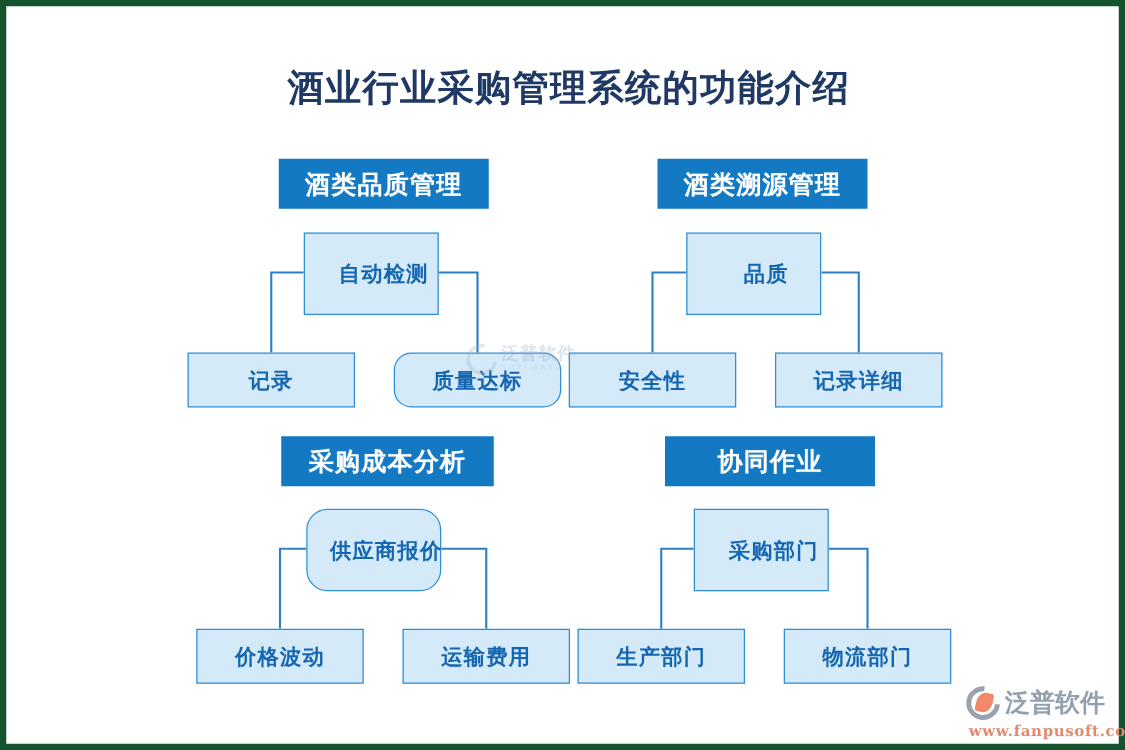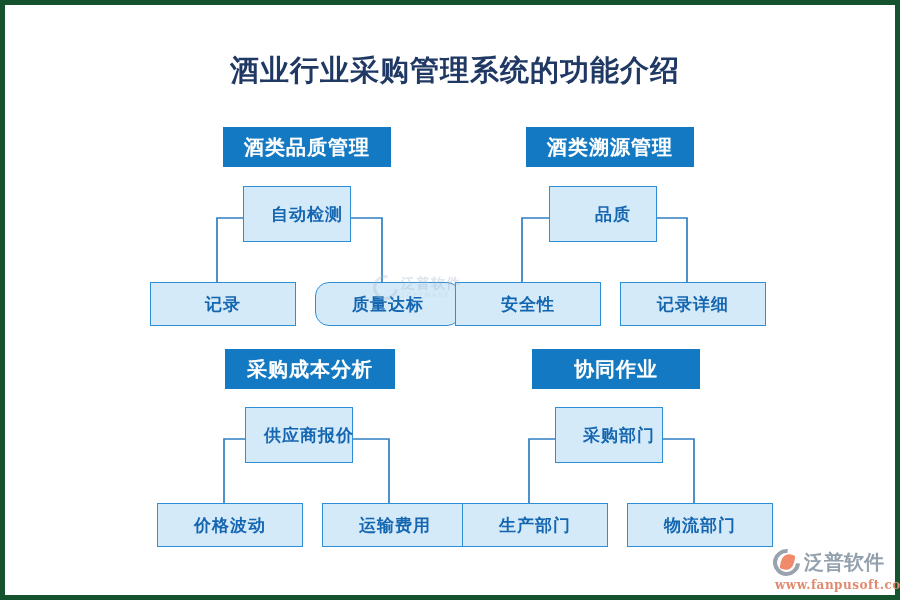--- a/index.html
+++ b/index.html
@@ -69,33 +69,33 @@
     display: flex;
     align-items: center;
     justify-content: center;
     font-family: "DejaVu Serif", "Liberation Serif", serif;
     font-weight: 700;
     font-size: 17px;
     letter-spacing: 1px;
     color: #1566b0;
     white-space: nowrap;
   }
-  .node.parent { width: 108px; height: 56px; padding-left: 20px; }
-  .node.leaf   { width: 146px; height: 44px; }
+  .node.parent { width: 108px; height: 66px; padding-left: 20px; }
+  .node.leaf   { width: 134px; height: 44px; }
 
   
   #n-g0-parent { left: 238px; top: 181px; }
   #n-g0-c0 { left: 145px; top: 277px; }
   #n-g0-c1 { left: 310px; top: 277px; border-radius: 14px; }
   
   #n-g1-parent { left: 544px; top: 181px; }
   #n-g1-c0 { left: 450px; top: 277px; }
   #n-g1-c1 { left: 615px; top: 277px; }
   
-  #n-g2-parent { left: 240px; top: 402px; }
+  #n-g2-parent { left: 240px; top: 402px; border-radius: 17px; }
   #n-g2-c0 { left: 152px; top: 498px; }
   #n-g2-c1 { left: 317px; top: 498px; }
   
   #n-g3-parent { left: 550px; top: 402px; }
   #n-g3-c0 { left: 457px; top: 498px; }
   #n-g3-c1 { left: 622px; top: 498px; }
 
   
   #connectors {
     position: absolute;

